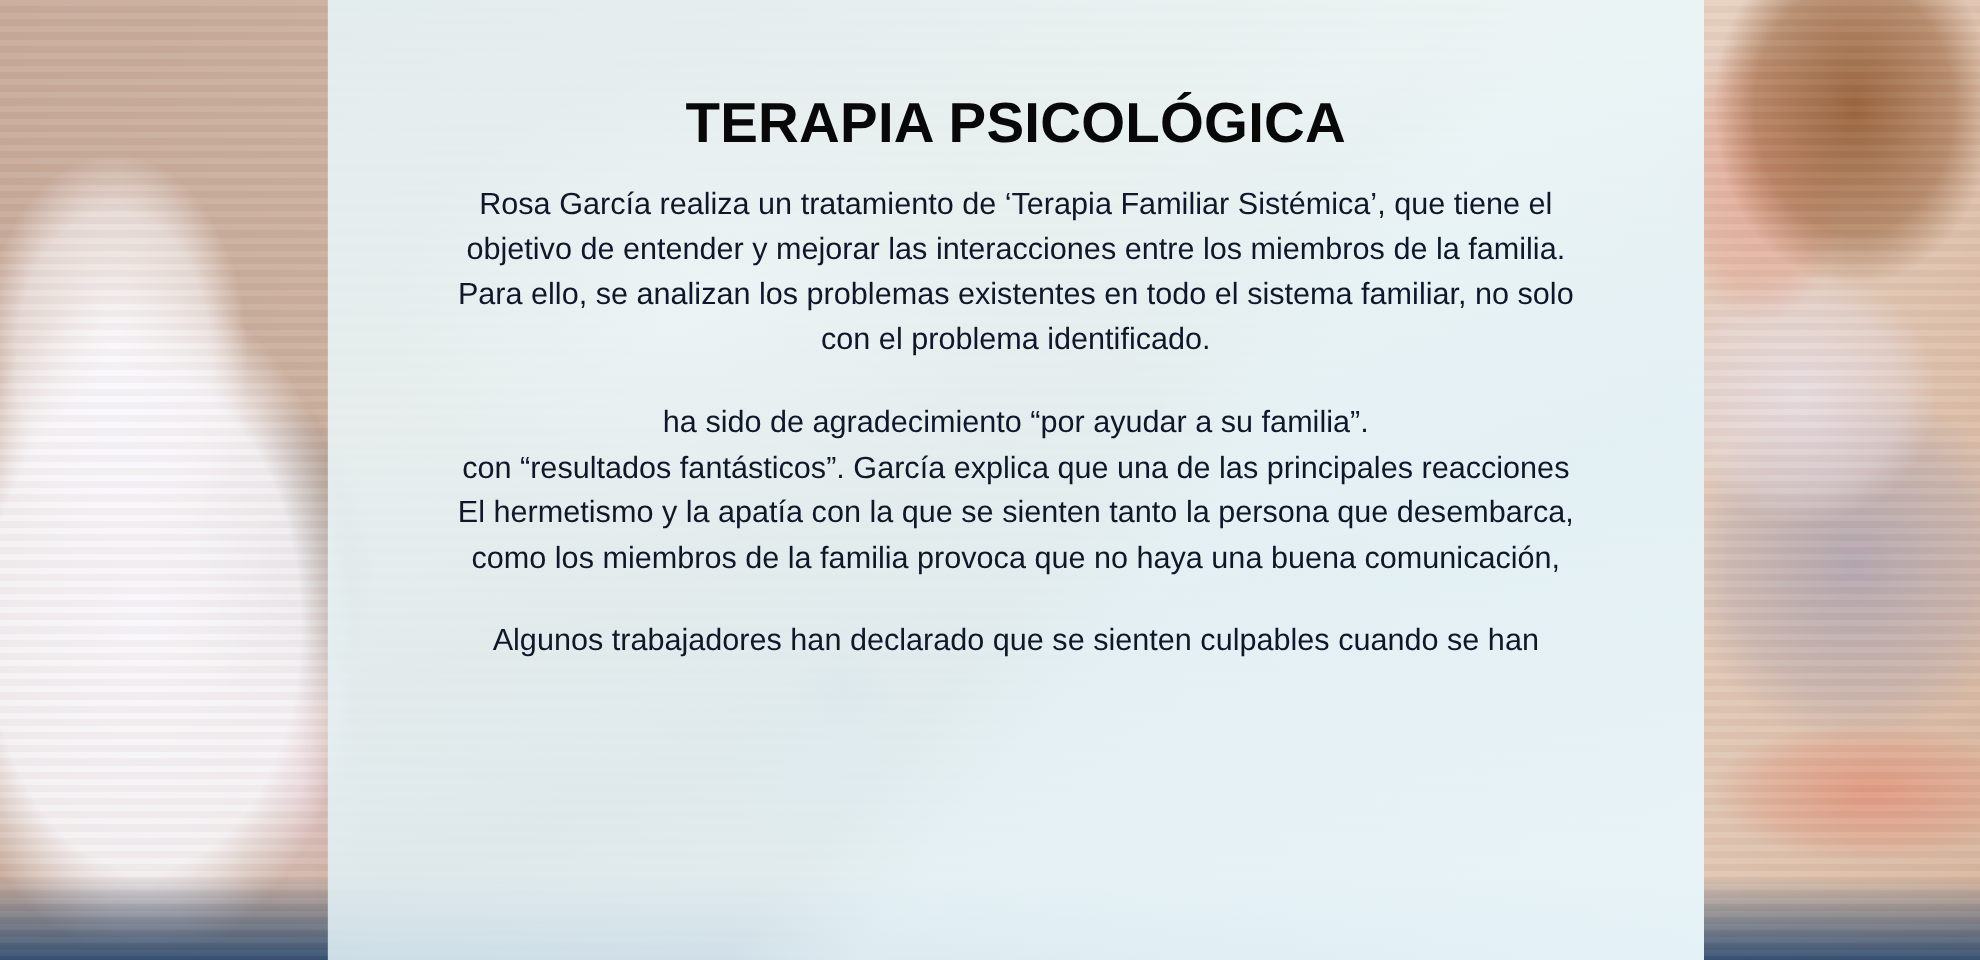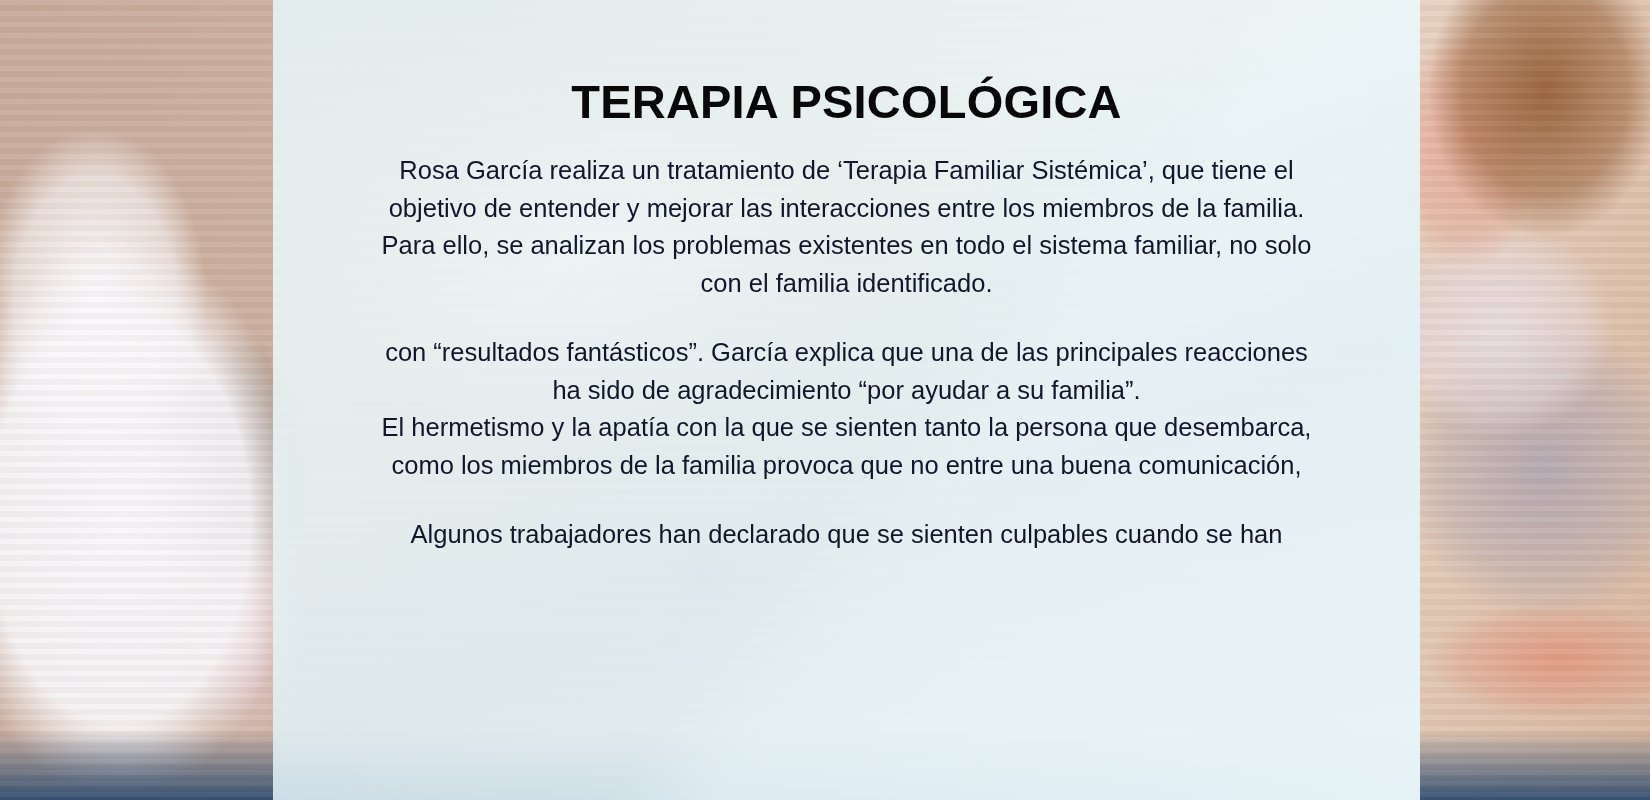--- a/index.html
+++ b/index.html
@@ -148,30 +148,30 @@
     <div class="panel-content">
 
       <h1 class="slide-title">TERAPIA PSICOLÓGICA</h1>
 
       <div class="body-block">
 
         <p class="para">
           <span class="para-line">Rosa García realiza un tratamiento de ‘Terapia Familiar Sistémica’, que tiene el</span>
           <span class="para-line">objetivo de entender y mejorar las interacciones entre los miembros de la familia.</span>
           <span class="para-line">Para ello, se analizan los problemas existentes en todo el sistema familiar, no solo</span>
-          <span class="para-line">con el familia identificado.</span>
+          <span class="para-line">con el problema identificado.</span>
         </p>
 
         <div class="para-gap"></div>
 
         <p class="para">
+          <span class="para-line">ha sido de agradecimiento “por ayudar a su familia”.</span>
           <span class="para-line">con “resultados fantásticos”. García explica que una de las principales reacciones</span>
-          <span class="para-line">ha sido de agradecimiento “por ayudar a su familia”.</span>
           <span class="para-line">El hermetismo y la apatía con la que se sienten tanto la persona que desembarca,</span>
-          <span class="para-line">como los miembros de la familia provoca que no entre una buena comunicación,</span>
+          <span class="para-line">como los miembros de la familia provoca que no haya una buena comunicación,</span>
         </p>
 
         <div class="para-gap"></div>
 
         <p class="para">
           <span class="para-line">Algunos trabajadores han declarado que se sienten culpables cuando se han</span>
         </p>
 
       </div>
     </div>

